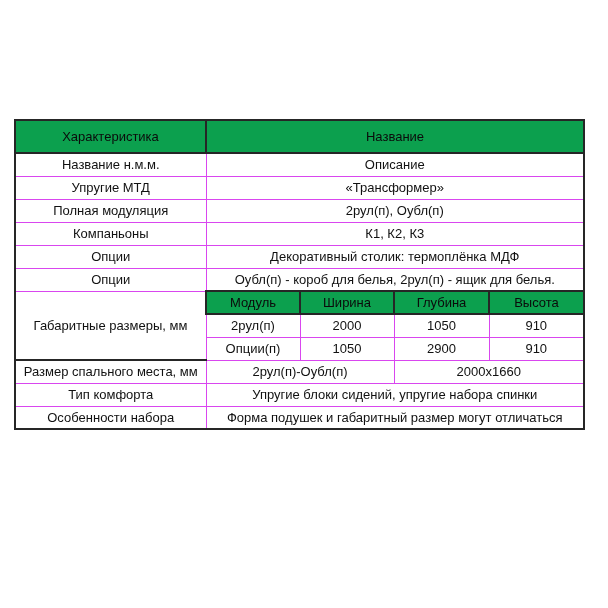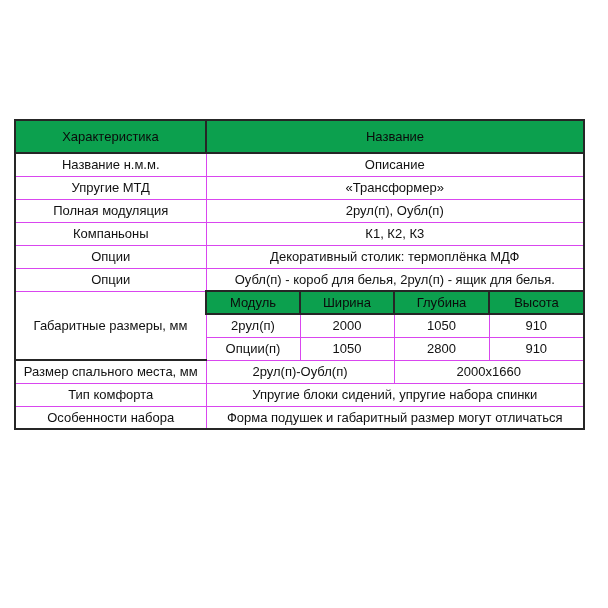--- a/index.html
+++ b/index.html
@@ -96,21 +96,21 @@
     </tr>
     <tr class="row">
       <td>2рул(п)</td>
       <td>2000</td>
       <td>1050</td>
       <td class="last-col">910</td>
     </tr>
     <tr class="row">
       <td>Опции(п)</td>
       <td>1050</td>
-      <td>2800</td>
+      <td>2900</td>
       <td class="last-col">910</td>
     </tr>
 
     <tr class="row">
       <td class="label-cell">Размер спального места, мм</td>
       <td colspan="2">2рул(п)-Оубл(п)</td>
       <td class="last-col" colspan="2">2000x1660</td>
     </tr>
 
     <tr class="row">

